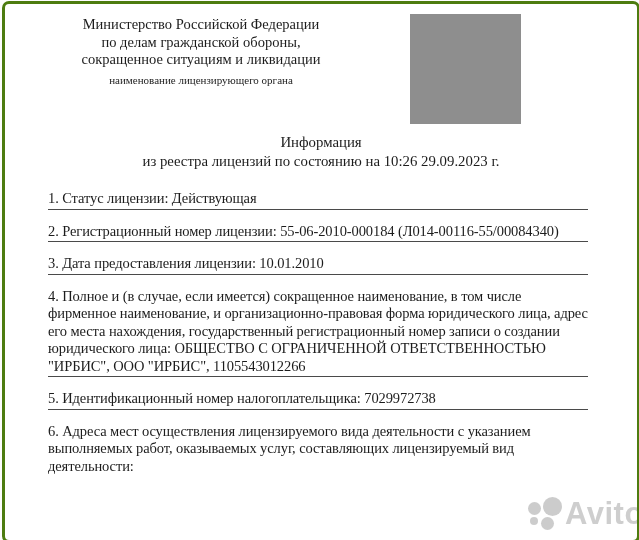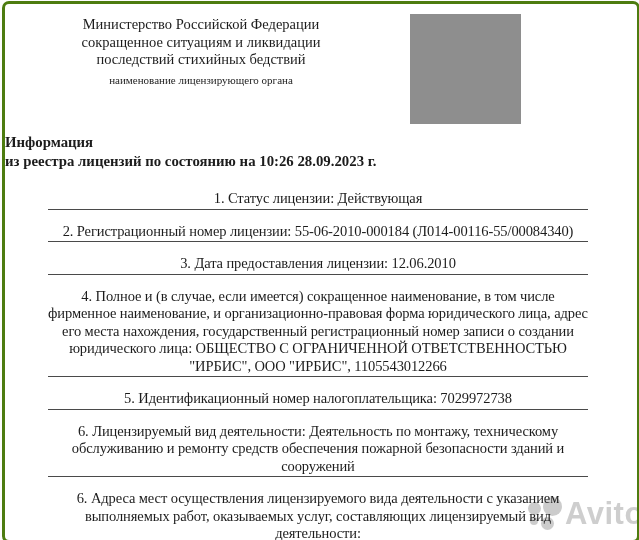--- a/index.html
+++ b/index.html
@@ -46,43 +46,43 @@
     width: 111px;
     height: 110px;
     background: #8e8e8e;
   }
   
   .title {
     position: absolute;
     left: 0;
     top: 129px;
     width: 100%;
-    text-align: left;
-    font-weight: bold;
+    text-align: center;
+    font-weight: normal;
     font-size: 14.8px;
     line-height: 18.5px;
   }
   .title p { margin: 0; }
   
   .items {
     position: absolute;
     left: 43px;
     top: 186px;
     width: 540px;
     font-size: 14.5px;
     line-height: 17.5px;
     letter-spacing: -0.1px;
     z-index: 2;
   }
   .item { margin-bottom: 13px; }
   .item.u {
     border-bottom: 1.5px solid #4a4a4a;
     padding-bottom: 1px;
   }
-  .item p { margin: 0; text-align: center; }
+  .item p { margin: 0; }
   
   .watermark {
     position: absolute;
     left: 522px;
     top: 492px;
     z-index: 1;
     display: flex;
     align-items: center;
   }
   .wm-logo {
@@ -109,50 +109,47 @@
     letter-spacing: 0.5px;
   }
 </style>
 </head>
 <body>
 
 <div class="card">
 
   <div class="org">
     <p>Министерство Российской Федерации</p>
+    <p>по делам гражданской обороны,</p>
     <p>сокращенное ситуациям и ликвидации</p>
-    <p>последствий стихийных бедствий</p>
     <p class="caption">наименование лицензирующего органа</p>
   </div>
 
   <div class="qr"></div>
 
   <div class="title">
     <p>Информация</p>
-    <p>из реестра лицензий по состоянию на 10:26 28.09.2023 г.</p>
+    <p>из реестра лицензий по состоянию на 10:26 29.09.2023 г.</p>
   </div>
 
   <div class="items">
     <div class="item u">
       <p>1. Статус лицензии: Действующая</p>
     </div>
     <div class="item u">
       <p>2. Регистрационный номер лицензии: 55-06-2010-000184 (Л014-00116-55/00084340)</p>
     </div>
     <div class="item u">
-      <p>3. Дата предоставления лицензии: 12.06.2010</p>
+      <p>3. Дата предоставления лицензии: 10.01.2010</p>
     </div>
     <div class="item u">
       <p>4. Полное и (в случае, если имеется) сокращенное наименование, в том числе фирменное наименование, и организационно-правовая форма юридического лица, адрес его места нахождения, государственный регистрационный номер записи о создании юридического лица: ОБЩЕСТВО С ОГРАНИЧЕННОЙ ОТВЕТСТВЕННОСТЬЮ "ИРБИС", ООО "ИРБИС", 1105543012266</p>
     </div>
     <div class="item u">
       <p>5. Идентификационный номер налогоплательщика: 7029972738</p>
-    </div>
-    <div class="item u">
-      <p>6. Лицензируемый вид деятельности: Деятельность по монтажу, техническому обслуживанию и ремонту средств обеспечения пожарной безопасности зданий и сооружений</p>
     </div>
     <div class="item">
       <p>6. Адреса мест осуществления лицензируемого вида деятельности с указанием выполняемых работ, оказываемых услуг, составляющих лицензируемый вид деятельности:</p>
 
     </div>
   </div>
 
   <div class="watermark">
     <span class="wm-logo">
       <i class="c1"></i>

